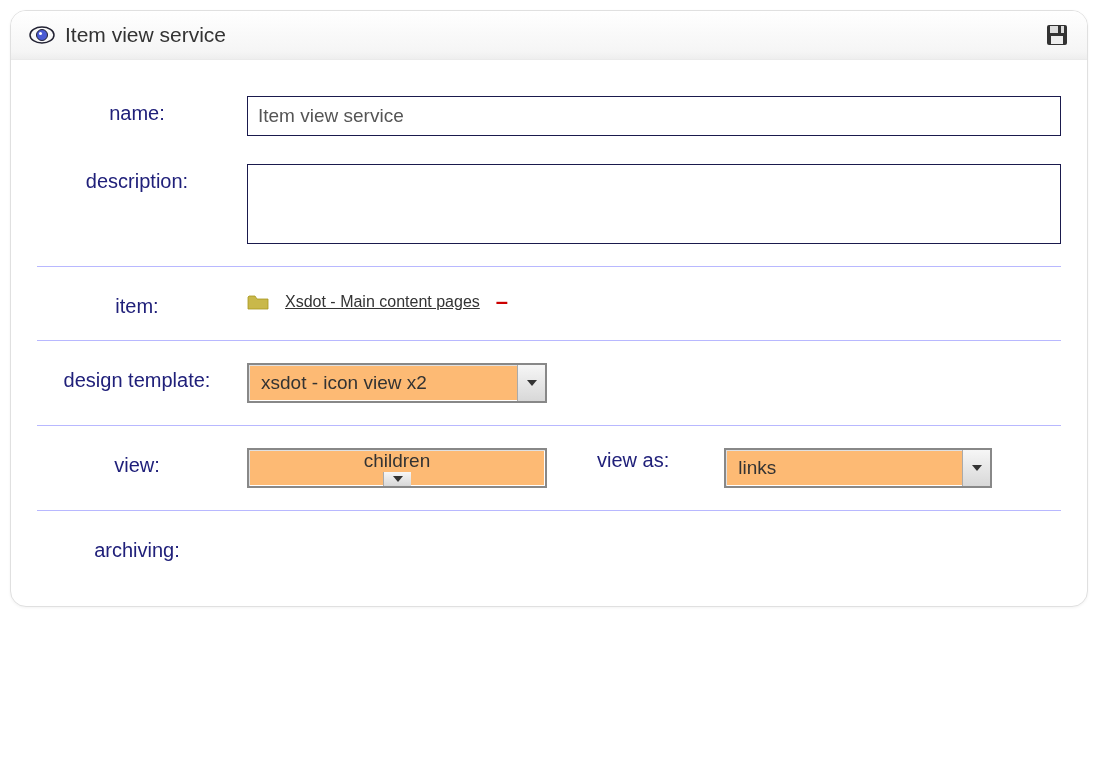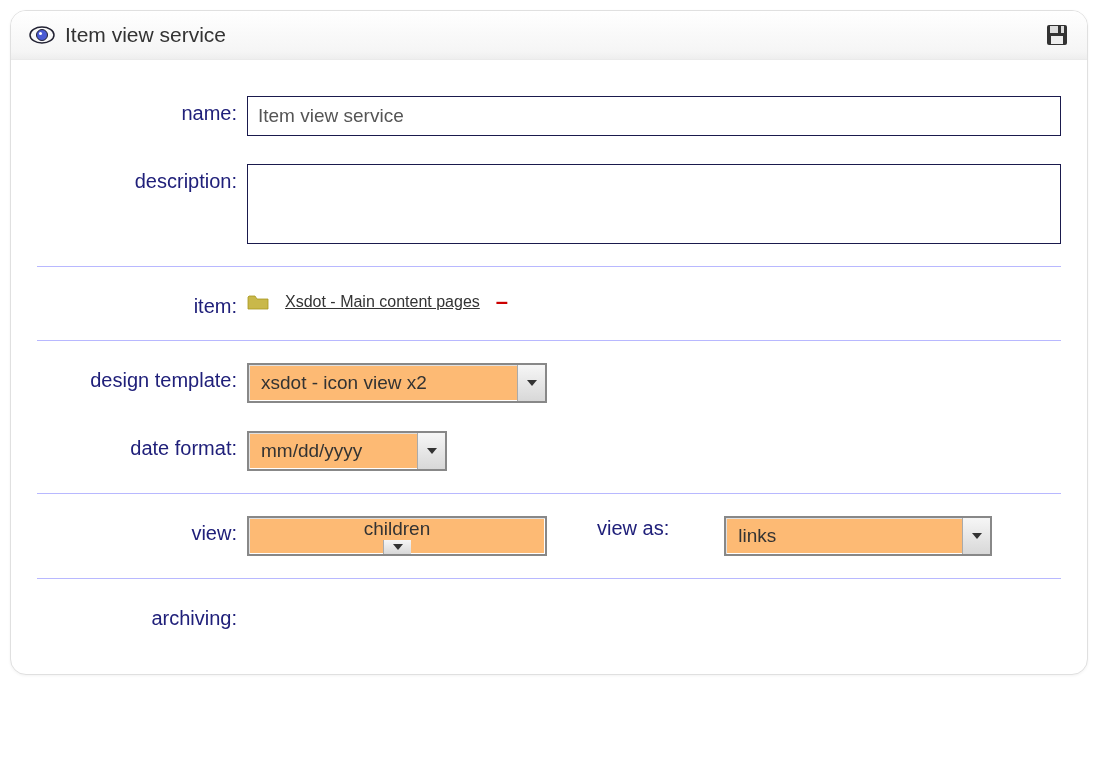--- a/index.html
+++ b/index.html
@@ -44,21 +44,21 @@
   .body {
     padding: 22px 26px 30px 26px;
   }
   .row {
     display: flex;
     align-items: flex-start;
     padding: 14px 0;
   }
   .label {
     width: 210px;
-    text-align: right;
+    text-align: center;
     color: #20207a;
     font-size: 20px;
     padding-top: 6px;
     padding-right: 10px;
     flex-shrink: 0;
   }
   .control {
     flex: 1;
     display: flex;
     align-items: center;
@@ -212,33 +212,20 @@
           <span class="val">xsdot - icon view x2</span>
           <span class="btn">
             <svg width="12" height="8" viewBox="0 0 12 8">
                 <path d="M1 1 L6 7 L11 1 Z" fill="#333"></path>
               </svg>
           </span>
         </div>
       </div>
     </div>
 
-    <div class="row">
-      <div class="label">date format:</div>
-      <div class="control">
-        <div class="fake-select" style="width:200px;">
-          <span class="val">mm/dd/yyyy</span>
-          <span class="btn">
-            <svg width="12" height="8" viewBox="0 0 12 8">
-                <path d="M1 1 L6 7 L11 1 Z" fill="#333"></path>
-              </svg>
-          </span>
-        </div>
-      </div>
-    </div>
 
     <hr class="sep">
 
     <div class="row">
       <div class="label">view:</div>
       <div class="control row-inline">
         <div class="fake-select" style="width:300px;flex-direction:column;">
           <span class="val">children</span>
           <span class="btn">
             <svg width="12" height="8" viewBox="0 0 12 8">

